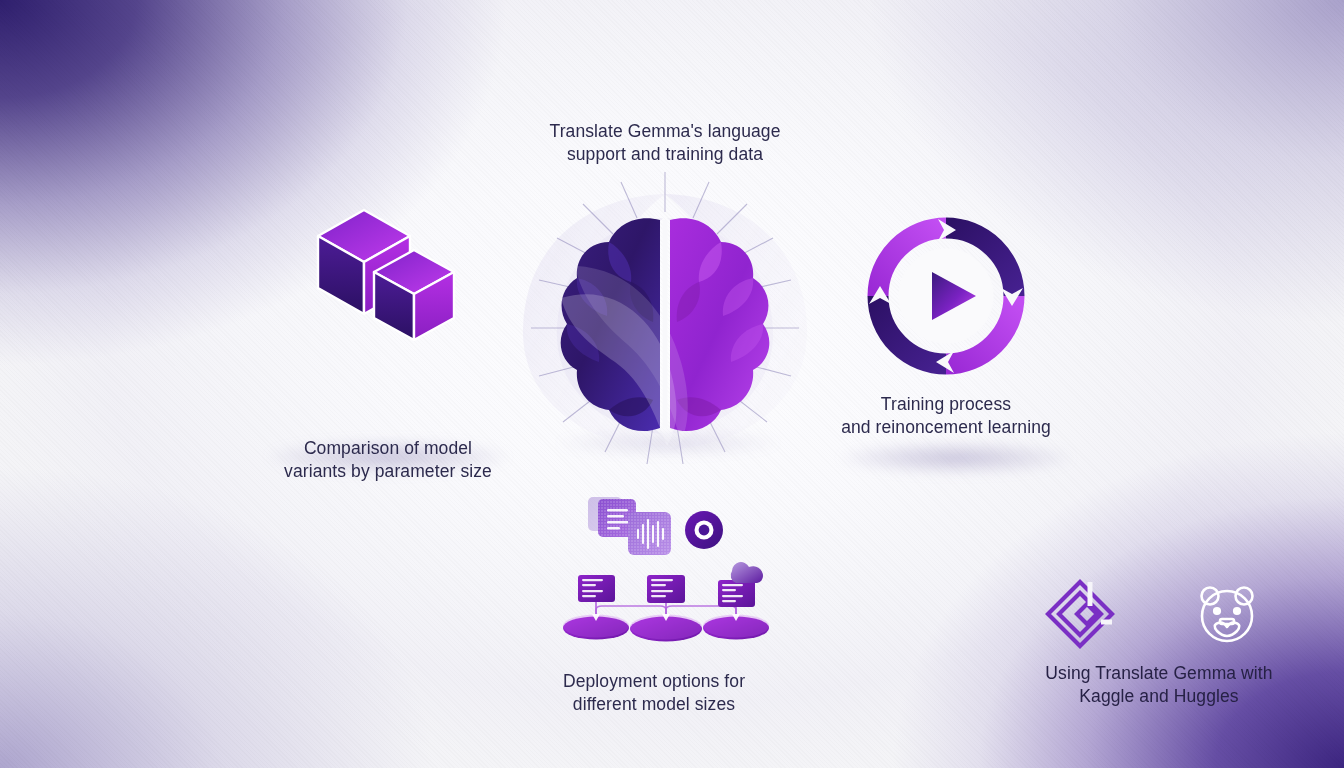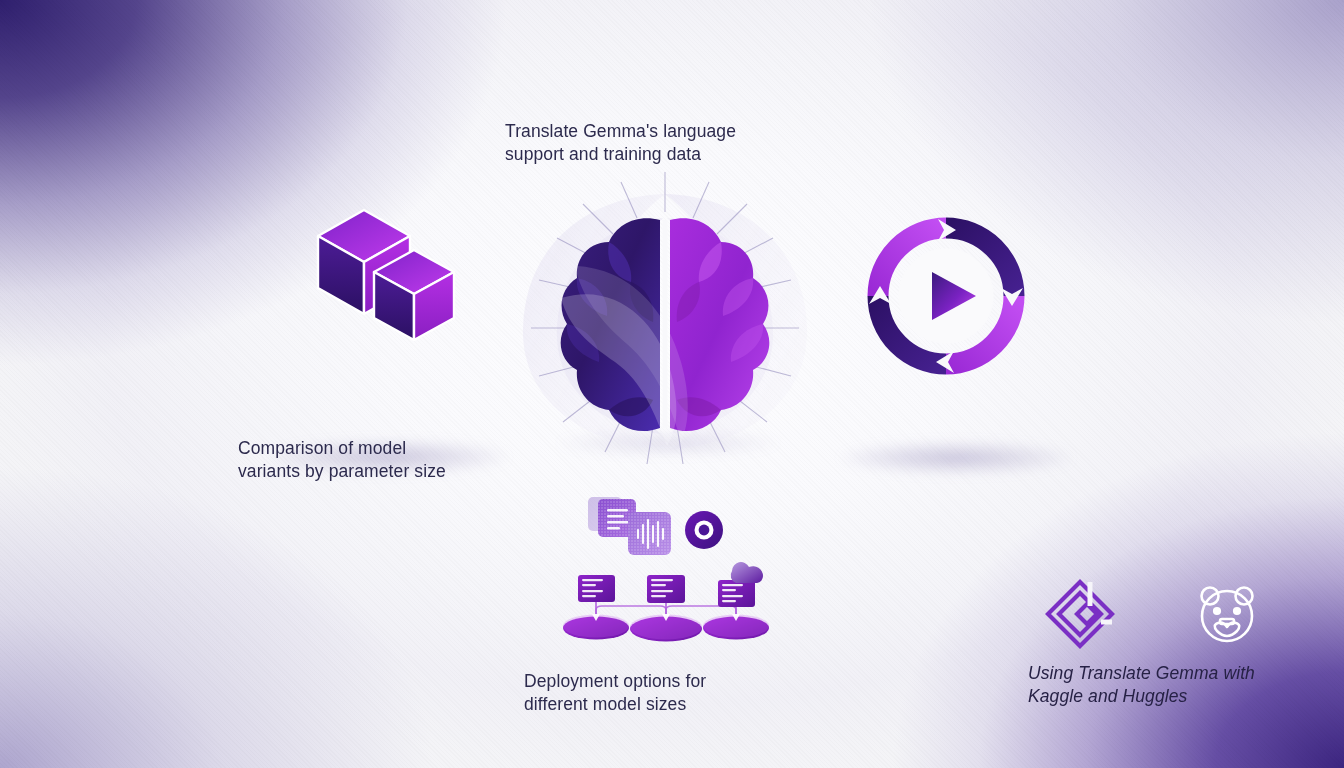--- a/index.html
+++ b/index.html
@@ -46,28 +46,28 @@
     inset: 0;
     opacity: 0.035;
     background-image:
       repeating-linear-gradient(45deg, rgba(0,0,0,0.5) 0 1px, transparent 1px 3px);
     pointer-events: none;
   }
 
   
   .caption {
     position: absolute;
-    text-align: left;
+    text-align: center;
     color: #2c2a4d;
     font-size: 17.5px;
     line-height: 1.33;
     letter-spacing: 0.1px;
     white-space: pre-line;
   }
-  .caption.light { color: #262145; font-style: italic; }
+  .caption.light { color: #262145; }
 
   
   .shadow-ellipse {
     position: absolute;
     border-radius: 50%;
     background: radial-gradient(ellipse at center, rgba(92,78,150,0.30) 0%, rgba(110,98,160,0.16) 40%, rgba(140,130,180,0.04) 68%, rgba(255,255,255,0) 80%);
     filter: blur(6px);
   }
 
   
@@ -258,20 +258,22 @@
         <polygon points="88,157 70,146 88,135 82,146"></polygon>
         <polygon points="3,88 14,70 25,88 14,82"></polygon>
       </g>
 
       <circle cx="80" cy="80" r="47.5" fill="#fafafc"></circle>
 
       <polygon points="66,56 110,80 66,104" fill="url(#gPlay)"></polygon>
     </svg>
   </div>
 
+  <div class="caption" style="left:796px; top:393px; width:300px;">Training process
+and reinoncement learning</div>
 
 
   <div class="icon-wrap" style="left:586px; top:492px; width:150px; height:68px;">
     <svg width="150" height="68" viewBox="0 0 150 68" aria-hidden="true">
       <defs>
         <linearGradient id="gCardA" x1="0" y1="0" x2="1" y2="1">
           <stop offset="0%" stop-color="#b7a0dd"></stop>
           <stop offset="100%" stop-color="#c9b6e8"></stop>
         </linearGradient>
         <linearGradient id="gCardB" x1="0" y1="0" x2="1" y2="1">

